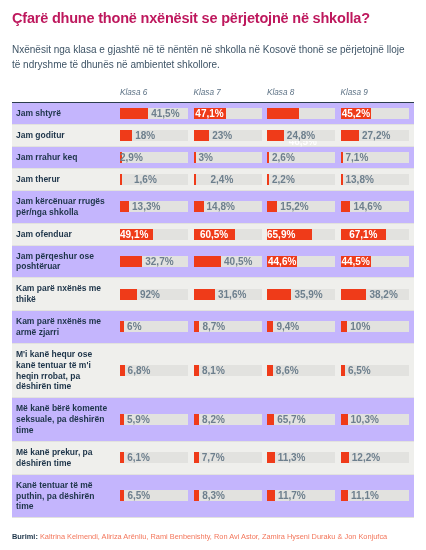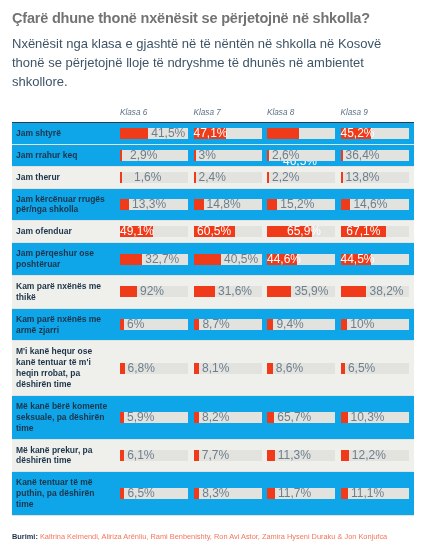--- a/index.html
+++ b/index.html
@@ -22,30 +22,30 @@
     padding: 0 12px;
     background: #ffffff;
     position: relative;
   }
 
   
   .title {
     font-size: 14.5px;
     font-weight: bold;
     line-height: 1.2;
-    color: #737373;
+    color: #be185d;
     letter-spacing: -0.2px;
     padding-top: 10px;
     margin: 0 0 7px 0;
   }
   .subtitle {
-    font-size: 13px;
+    font-size: 10px;
     line-height: 1.45;
     color: #3e5466;
-    margin: 8px 0 16px 0;
+    margin: 16px 0 16px 0;
     max-width: 400px;
   }
 
   
   .chart-table {
     width: 402px;
     border-collapse: collapse;
     table-layout: fixed;
   }
   .chart-table col.c-label { width: 108px; }
@@ -56,21 +56,21 @@
     font-style: italic;
     font-weight: normal;
     color: #5d7285;
     text-align: left;
     padding: 0 0 5px 0;
     vertical-align: bottom;
   }
   .chart-table thead th.head-label { padding: 0; }
   .chart-table thead tr { border-bottom: 1.4px solid #2b3d4d; }
 
-  .chart-table tbody tr.row-odd  { background: #0ea5e9; }
+  .chart-table tbody tr.row-odd  { background: #c4b5fd; }
   .chart-table tbody tr.row-even { background: #efefec; }
   .chart-table tbody tr { border-bottom: 1px solid #e2e2de; }
 
   .chart-table td {
     padding: 0;
     vertical-align: middle;
   }
   td.cell-label {
     font-size: 8.5px;
     font-weight: bold;
@@ -94,22 +94,22 @@
     left: 0;
     top: 0;
     bottom: 0;
     background: #ef3b19;
   }
   .bar-value {
     position: absolute;
     top: 0;
     height: 11px;
     line-height: 11px;
-    font-size: 12px;
-    font-weight: normal;
+    font-size: 10px;
+    font-weight: bold;
     white-space: nowrap;
   }
   .bar-value.outside {
     color: #6d7f8d;
   }
   .bar-value.inside {
     color: #ffffff;
   }
 
   
@@ -171,59 +171,86 @@
               <span class="bar-value inside" style="left: 0px; width: 50px; text-align: right; margin-top: 28px;">46,5%</span>
             </div>
           </td>
           <td class="cell-bar">
             <div class="track">
               <div class="fill" style="width: 30.74px;"></div>
               <span class="bar-value inside" style="left: 0px; width: 30.74px; text-align: center;">45,2%</span>
             </div>
           </td>
         </tr>
+        <tr class="row-even">
+          <td class="cell-label">Jam goditur</td>
+          <td class="cell-bar">
+            <div class="track">
+              <div class="fill" style="width: 12.24px;"></div>
+              <span class="bar-value outside" style="left: 15.24px;">18%</span>
+            </div>
+          </td>
+          <td class="cell-bar">
+            <div class="track">
+              <div class="fill" style="width: 15.64px;"></div>
+              <span class="bar-value outside" style="left: 18.64px;">23%</span>
+            </div>
+          </td>
+          <td class="cell-bar">
+            <div class="track">
+              <div class="fill" style="width: 16.86px;"></div>
+              <span class="bar-value outside" style="left: 19.86px;">24,8%</span>
+            </div>
+          </td>
+          <td class="cell-bar">
+            <div class="track">
+              <div class="fill" style="width: 18.5px;"></div>
+              <span class="bar-value outside" style="left: 21.5px;">27,2%</span>
+            </div>
+          </td>
+        </tr>
         <tr class="row-odd">
           <td class="cell-label">Jam rrahur keq</td>
           <td class="cell-bar">
             <div class="track">
               <div class="fill" style="width: 2px;"></div>
-              <span class="bar-value outside" style="left: 10px; text-align: center;">2,9%</span>
+              <span class="bar-value outside" style="left: 0; text-align: center;">2,9%</span>
             </div>
           </td>
           <td class="cell-bar">
             <div class="track">
               <div class="fill" style="width: 2.04px;"></div>
               <span class="bar-value outside" style="left: 5.04px;">3%</span>
             </div>
           </td>
           <td class="cell-bar">
             <div class="track">
               <div class="fill" style="width: 2px;"></div>
               <span class="bar-value outside" style="left: 5px;">2,6%</span>
             </div>
           </td>
           <td class="cell-bar">
             <div class="track">
               <div class="fill" style="width: 2px;"></div>
-              <span class="bar-value outside" style="left: 5px;">36,4%</span>
+              <span class="bar-value outside" style="left: 5px;">7,1%</span>
             </div>
           </td>
         </tr>
         <tr class="row-even">
           <td class="cell-label">Jam therur</td>
           <td class="cell-bar">
             <div class="track">
               <div class="fill" style="width: 2px;"></div>
               <span class="bar-value outside" style="left: 5px; margin-left: 9px;">1,6%</span>
             </div>
           </td>
           <td class="cell-bar">
             <div class="track">
               <div class="fill" style="width: 2px;"></div>
-              <span class="bar-value outside" style="left: 5px;">2,4%</span>
+              <span class="bar-value outside" style="left: 17px;">2,4%</span>
             </div>
           </td>
           <td class="cell-bar">
             <div class="track">
               <div class="fill" style="width: 2px;"></div>
               <span class="bar-value outside" style="left: 5px;">2,2%</span>
             </div>
           </td>
           <td class="cell-bar">
             <div class="track">
@@ -269,21 +296,21 @@
           </td>
           <td class="cell-bar">
             <div class="track">
               <div class="fill" style="width: 41.14px;"></div>
               <span class="bar-value inside" style="left: 0px; width: 41.14px; text-align: center;">60,5%</span>
             </div>
           </td>
           <td class="cell-bar">
             <div class="track">
               <div class="fill" style="width: 44.81px;"></div>
-              <span class="bar-value inside" style="left: 0px; width: 27px; text-align: center; margin-left: 20px;">65,9%</span>
+              <span class="bar-value inside" style="left: 0px; width: 27px; text-align: center;">65,9%</span>
             </div>
           </td>
           <td class="cell-bar">
             <div class="track">
               <div class="fill" style="width: 45.63px;"></div>
               <span class="bar-value inside" style="left: 0px; width: 45.63px; text-align: center;">67,1%</span>
             </div>
           </td>
         </tr>
         <tr class="row-odd">

